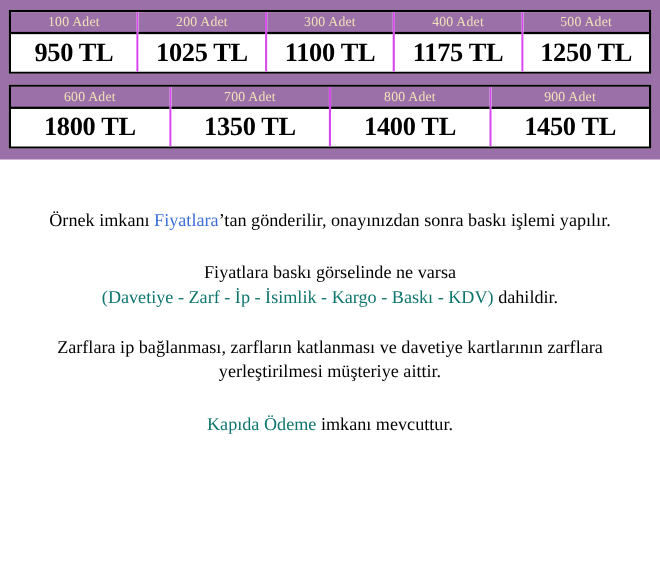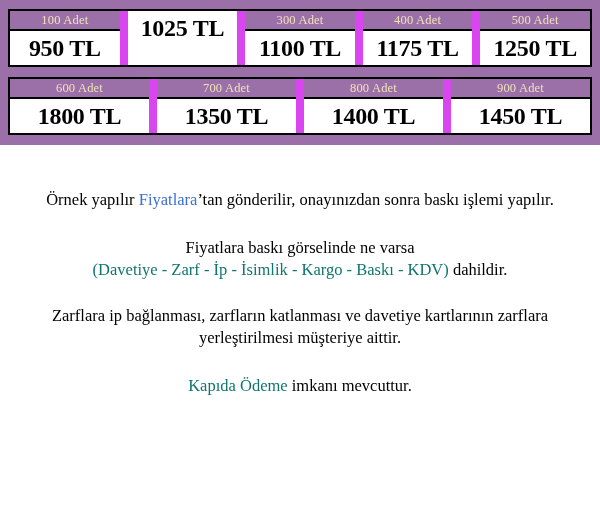--- a/index.html
+++ b/index.html
@@ -30,21 +30,21 @@
     border: 2px solid #000000;
     background: #ffffff;
     margin-bottom: 10px;
   }
   .price-row:last-child {
     margin-bottom: 0;
   }
 
   .price-cell {
     flex: 1 1 0;
-    border-right: 8px solid #d946ef;
+    border-right: 2px solid #d946ef;
     box-sizing: border-box;
     text-align: center;
     background: #ffffff;
   }
   .price-cell:last-child {
     border-right: none;
   }
 
   .qty {
     display: block;
@@ -96,20 +96,21 @@
 <body>
 
 <div class="price-panel">
 
   <div class="price-row">
     <div class="price-cell">
       <span class="qty">100 Adet</span>
       <span class="price">950 TL</span>
     </div>
     <div class="price-cell">
+      <span class="qty">200 Adet</span>
       <span class="price">1025 TL</span>
     </div>
     <div class="price-cell">
       <span class="qty">300 Adet</span>
       <span class="price">1100 TL</span>
     </div>
     <div class="price-cell">
       <span class="qty">400 Adet</span>
       <span class="price">1175 TL</span>
     </div>
@@ -136,21 +137,21 @@
       <span class="qty">900 Adet</span>
       <span class="price">1450 TL</span>
     </div>
   </div>
 
 </div>
 
 <div class="notes">
 
   <div class="note note-1">
-    <span>Örnek yapılır </span><span class="hl-blue">Fiyatlara</span><span>’tan gönderilir, onayınızdan sonra baskı işlemi yapılır.</span>
+    <span>Örnek imkanı </span><span class="hl-blue">Fiyatlara</span><span>’tan gönderilir, onayınızdan sonra baskı işlemi yapılır.</span>
   </div>
 
   <div class="note note-2">
     <div>Fiyatlara baskı görselinde ne varsa</div>
     <div><span class="hl-red">(Davetiye - Zarf - İp - İsimlik - Kargo - Baskı - KDV)</span><span> dahildir.</span></div>
   </div>
 
   <div class="note note-3">
     <div>Zarflara ip bağlanması, zarfların katlanması ve davetiye kartlarının zarflara</div>
     <div>yerleştirilmesi müşteriye aittir.</div>

